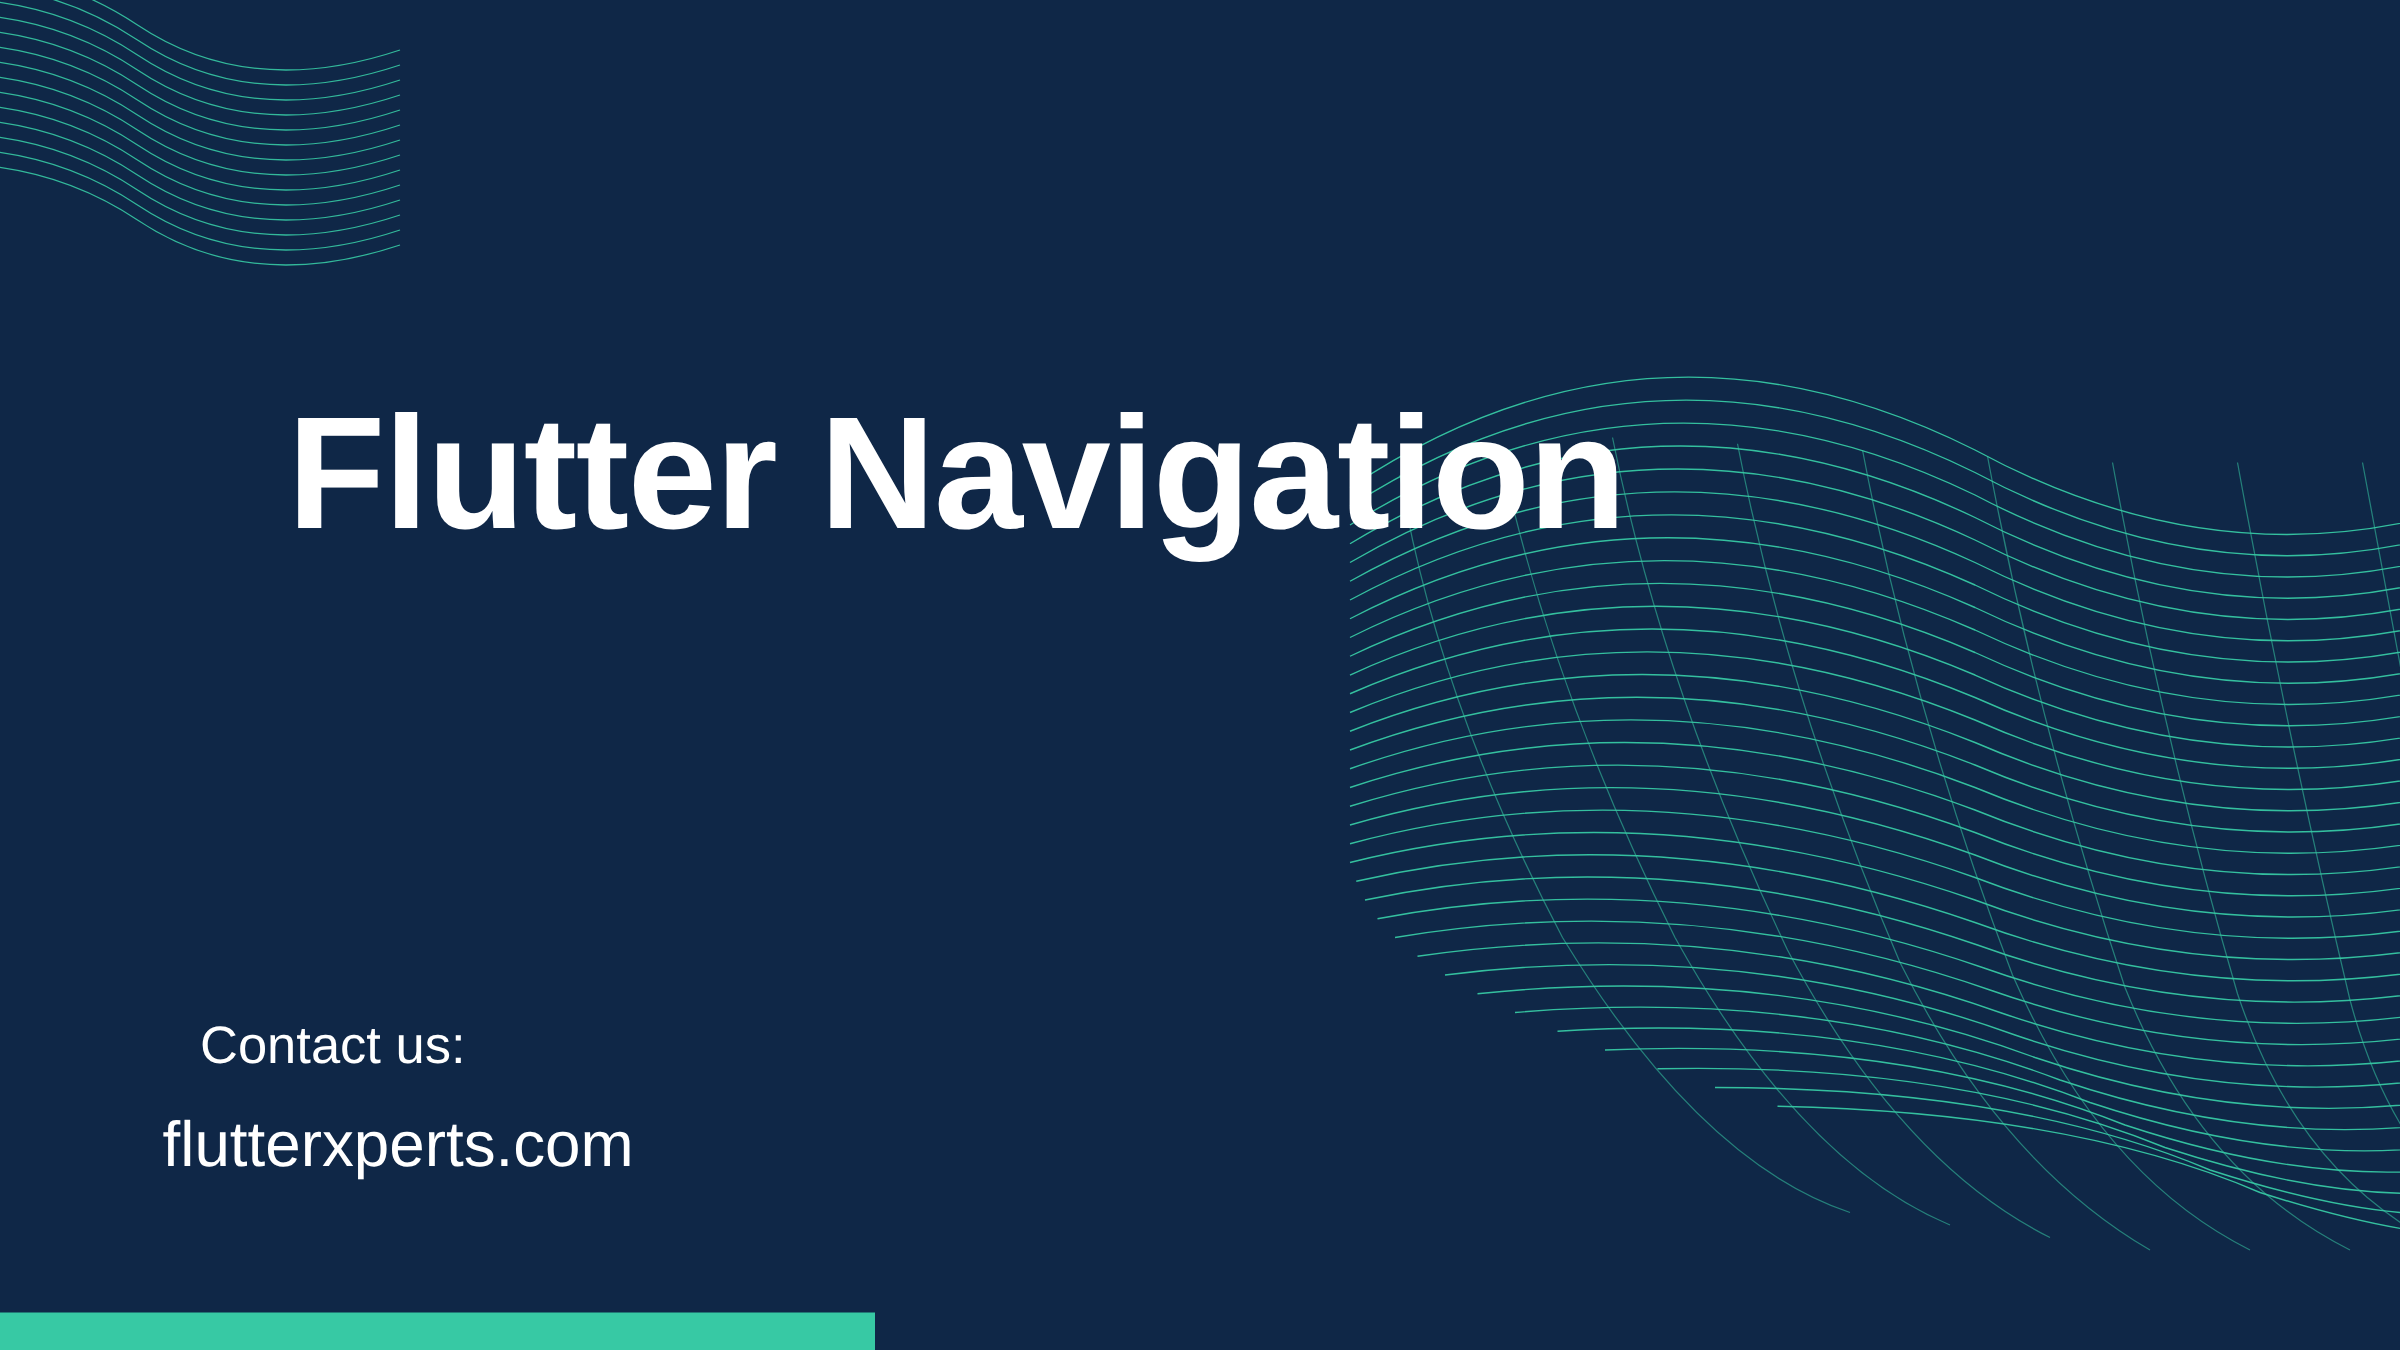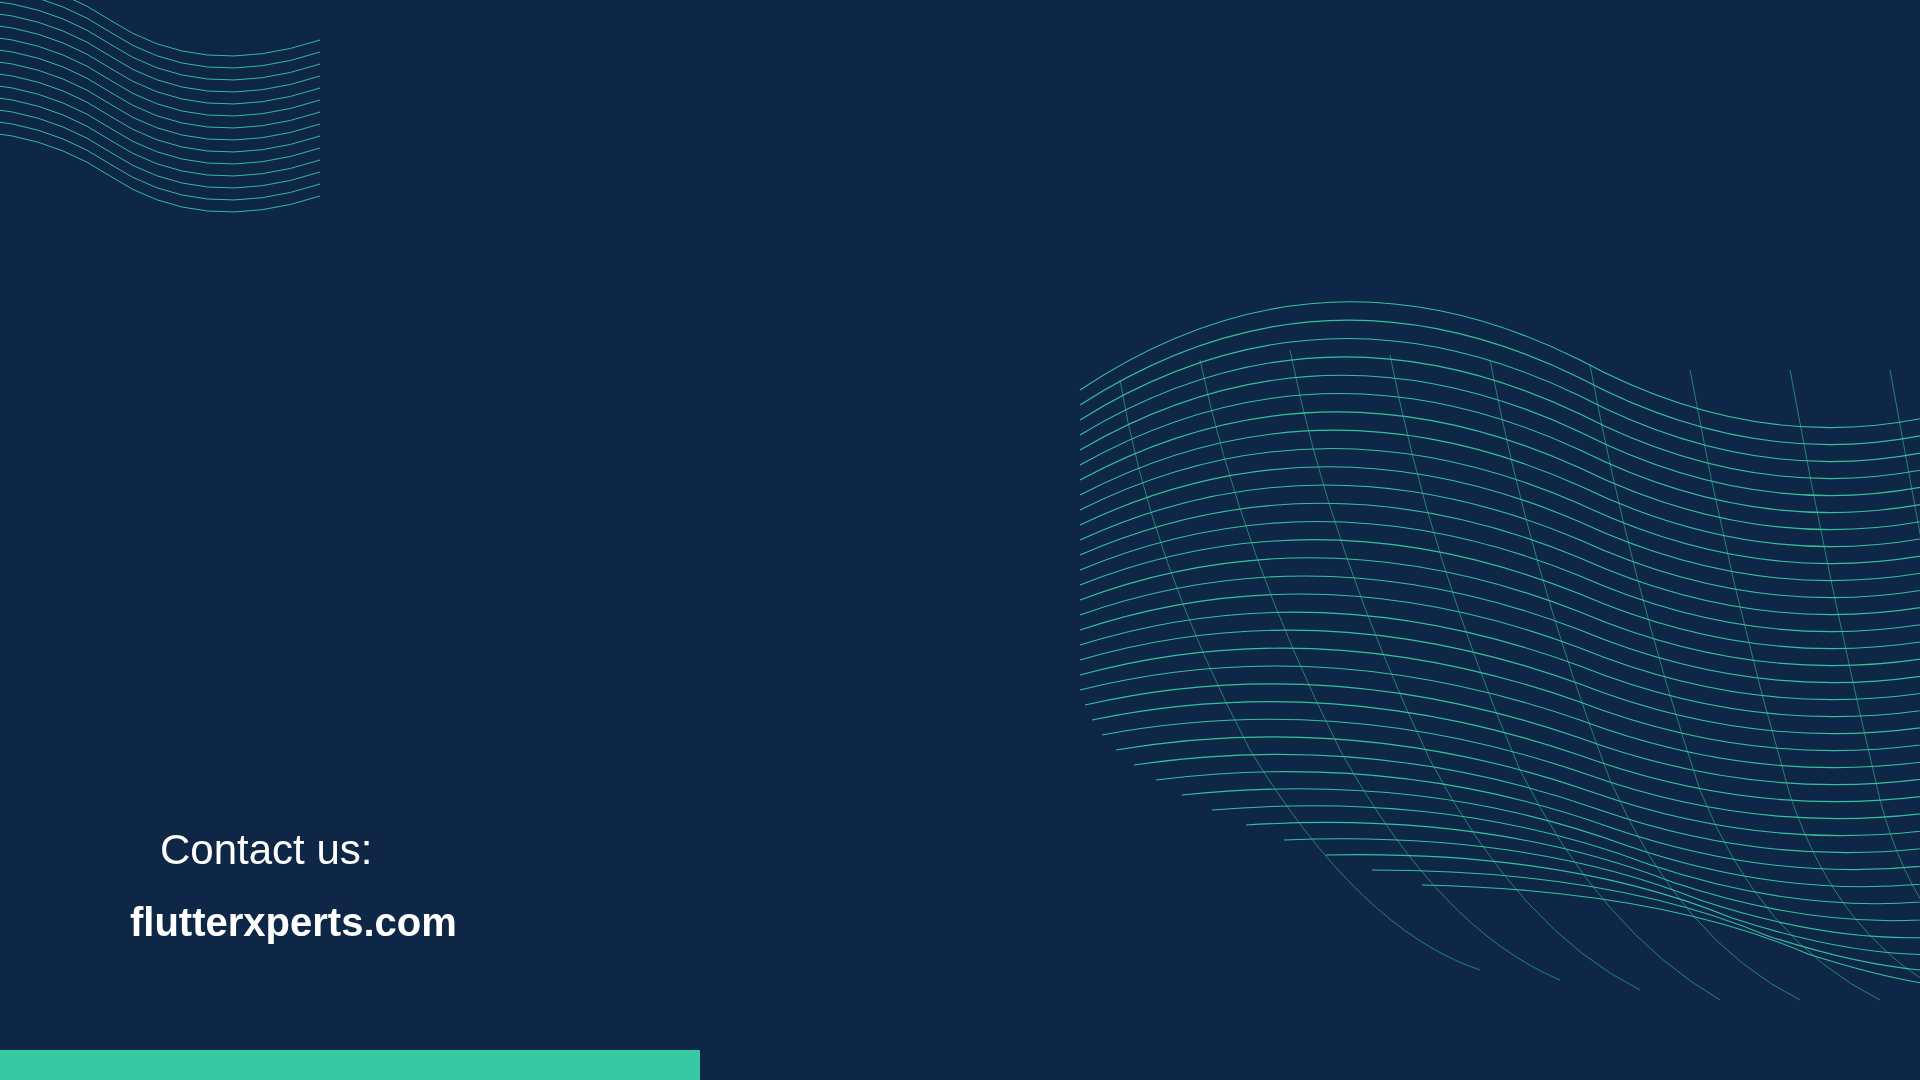--- a/index.html
+++ b/index.html
@@ -57,22 +57,22 @@
     left: 130px;
     bottom: 135px;
     color: #ffffff;
   }
   .contact-label {
     font-size: 42px;
     font-weight: 400;
     margin: 12px 0 26px 30px;
   }
   .contact-value {
-    font-size: 40px;
-    font-weight: 700;
+    font-size: 51px;
+    font-weight: 400;
     margin: 0;
   }
 </style>
 </head>
 <body>
 
 <div class="slide">
 
   <div class="deco deco-tl">
     <svg width="420" height="280" viewBox="0 0 420 280">
@@ -142,20 +142,21 @@
         <path d="M570 155 Q610 370 680 580 Q740 730 860 790"></path>
         <path d="M670 160 Q710 380 770 585 Q820 735 940 790"></path>
         <path d="M770 160 Q810 380 860 590 Q900 740 1010 790"></path>
         <path d="M870 160 Q910 380 950 590 Q980 740 1040 790"></path>
         <path d="M960 160 Q990 380 1020 590 Q1035 740 1050 790"></path>
       </g>
     </svg>
   </div>
 
   <div class="content">
+    <h1 class="title">Flutter Navigation</h1>
   </div>
 
   <div class="contact">
     <p class="contact-label">Contact us:</p>
     <p class="contact-value">flutterxperts.com</p>
   </div>
 
   <div class="accent-bar"></div>
 </div>
 

